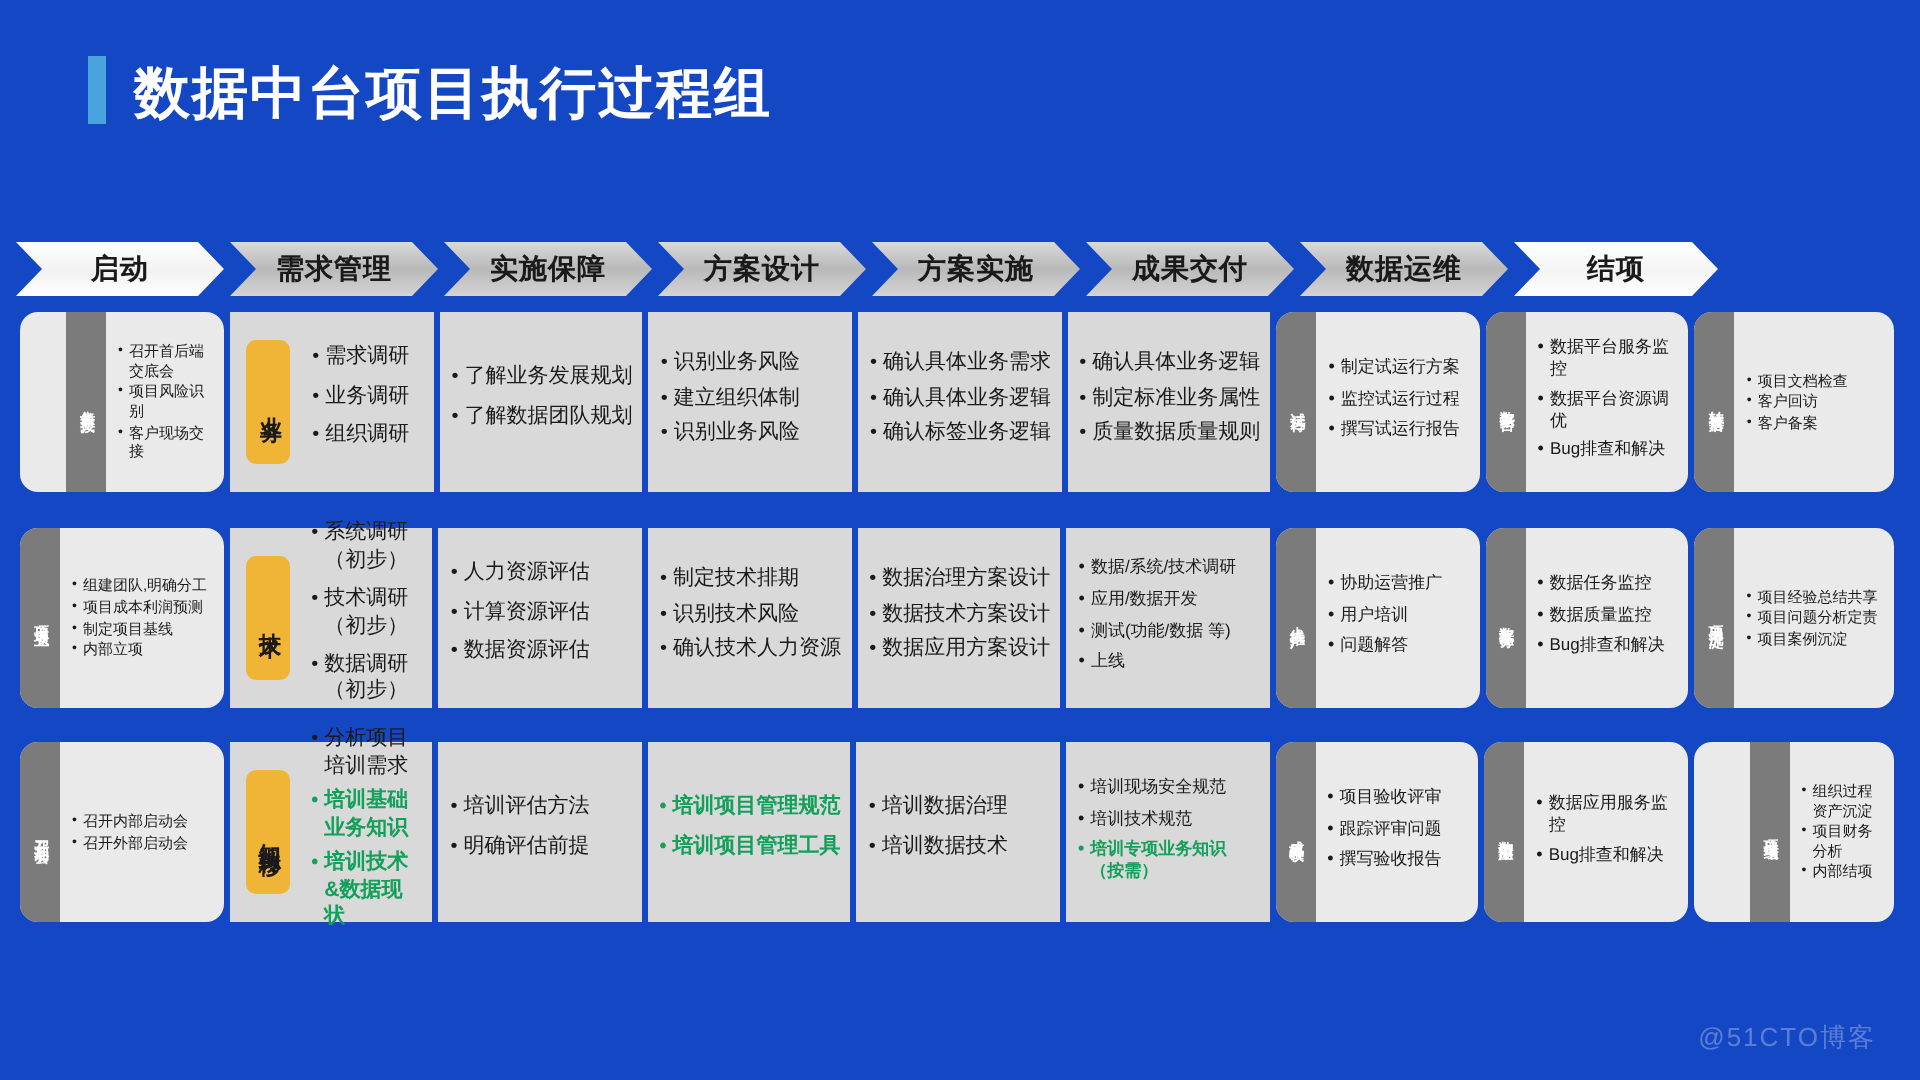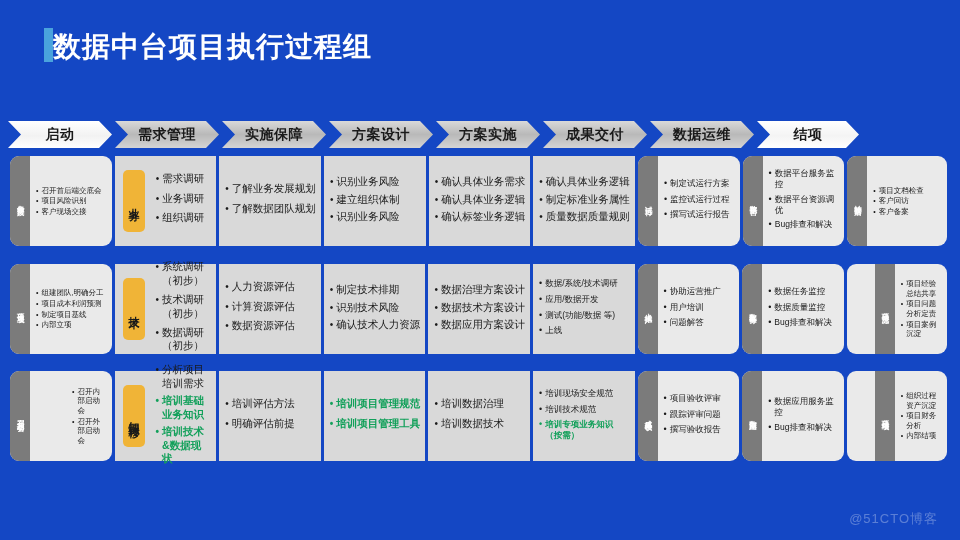--- a/index.html
+++ b/index.html
@@ -11,21 +11,21 @@
   #slide {
     position: relative;
     width: 960px; height: 540px;
     background: #1447c4;
   }
 
   
   .title-wrap {
     position: absolute;
     left: 44px; top: 28px;
-    display: flex; align-items: flex-start; 
+    display: flex; align-items: flex-start; gap: 14px;
   }
   .title-accent {
     width: 9px; height: 34px;
     background: #4aa3dd;
     flex: 0 0 auto;
   }
   .title-text {
     color: #ffffff;
     font-size: 28px;
     font-weight: bold;
@@ -224,21 +224,21 @@
         <div class="lbl">数据运维</div>
       </div>
       <div class="chev last" style="width: 102px;">
         <div class="shadow"></div>
         <div class="shape"></div>
         <div class="lbl">结项</div>
       </div>
     </div>
 
   <div class="band r1" id="band-0">
-      <div class="cell boxed" style="width: 104px;">
+      <div class="cell boxed" style="width: 104px; padding-left: 23px;">
         <div class="vtab">售前交接</div>
         <div class="items sz-xs ">
           <div class="item">
             <span class="dot">•</span>
             <span class="txt">召开首后端交底会</span>
           </div>
           <div class="item">
             <span class="dot">•</span>
             <span class="txt">项目风险识别</span>
           </div>
@@ -511,40 +511,40 @@
           <div class="item">
             <span class="dot">•</span>
             <span class="txt">数据质量监控</span>
           </div>
           <div class="item">
             <span class="dot">•</span>
             <span class="txt">Bug排查和解决</span>
           </div>
         </div>
       </div>
-      <div class="cell boxed" style="width: 102px; padding-left: 28px;">
+      <div class="cell boxed" style="width: 102px;">
         <div class="vtab">项目沉淀</div>
         <div class="items sz-xs ">
           <div class="item">
             <span class="dot">•</span>
             <span class="txt">项目经验总结共享</span>
           </div>
           <div class="item">
             <span class="dot">•</span>
             <span class="txt">项目问题分析定责</span>
           </div>
           <div class="item">
             <span class="dot">•</span>
             <span class="txt">项目案例沉淀</span>
           </div>
         </div>
       </div>
     </div>
   <div class="band r3" id="band-2">
-      <div class="cell boxed" style="width: 104px; gap: 36px;">
+      <div class="cell boxed" style="width: 104px;">
         <div class="vtab">召开启动会</div>
         <div class="items sz-xs ">
           <div class="item">
             <span class="dot">•</span>
             <span class="txt">召开内部启动会</span>
           </div>
           <div class="item">
             <span class="dot">•</span>
             <span class="txt">召开外部启动会</span>
           </div>

